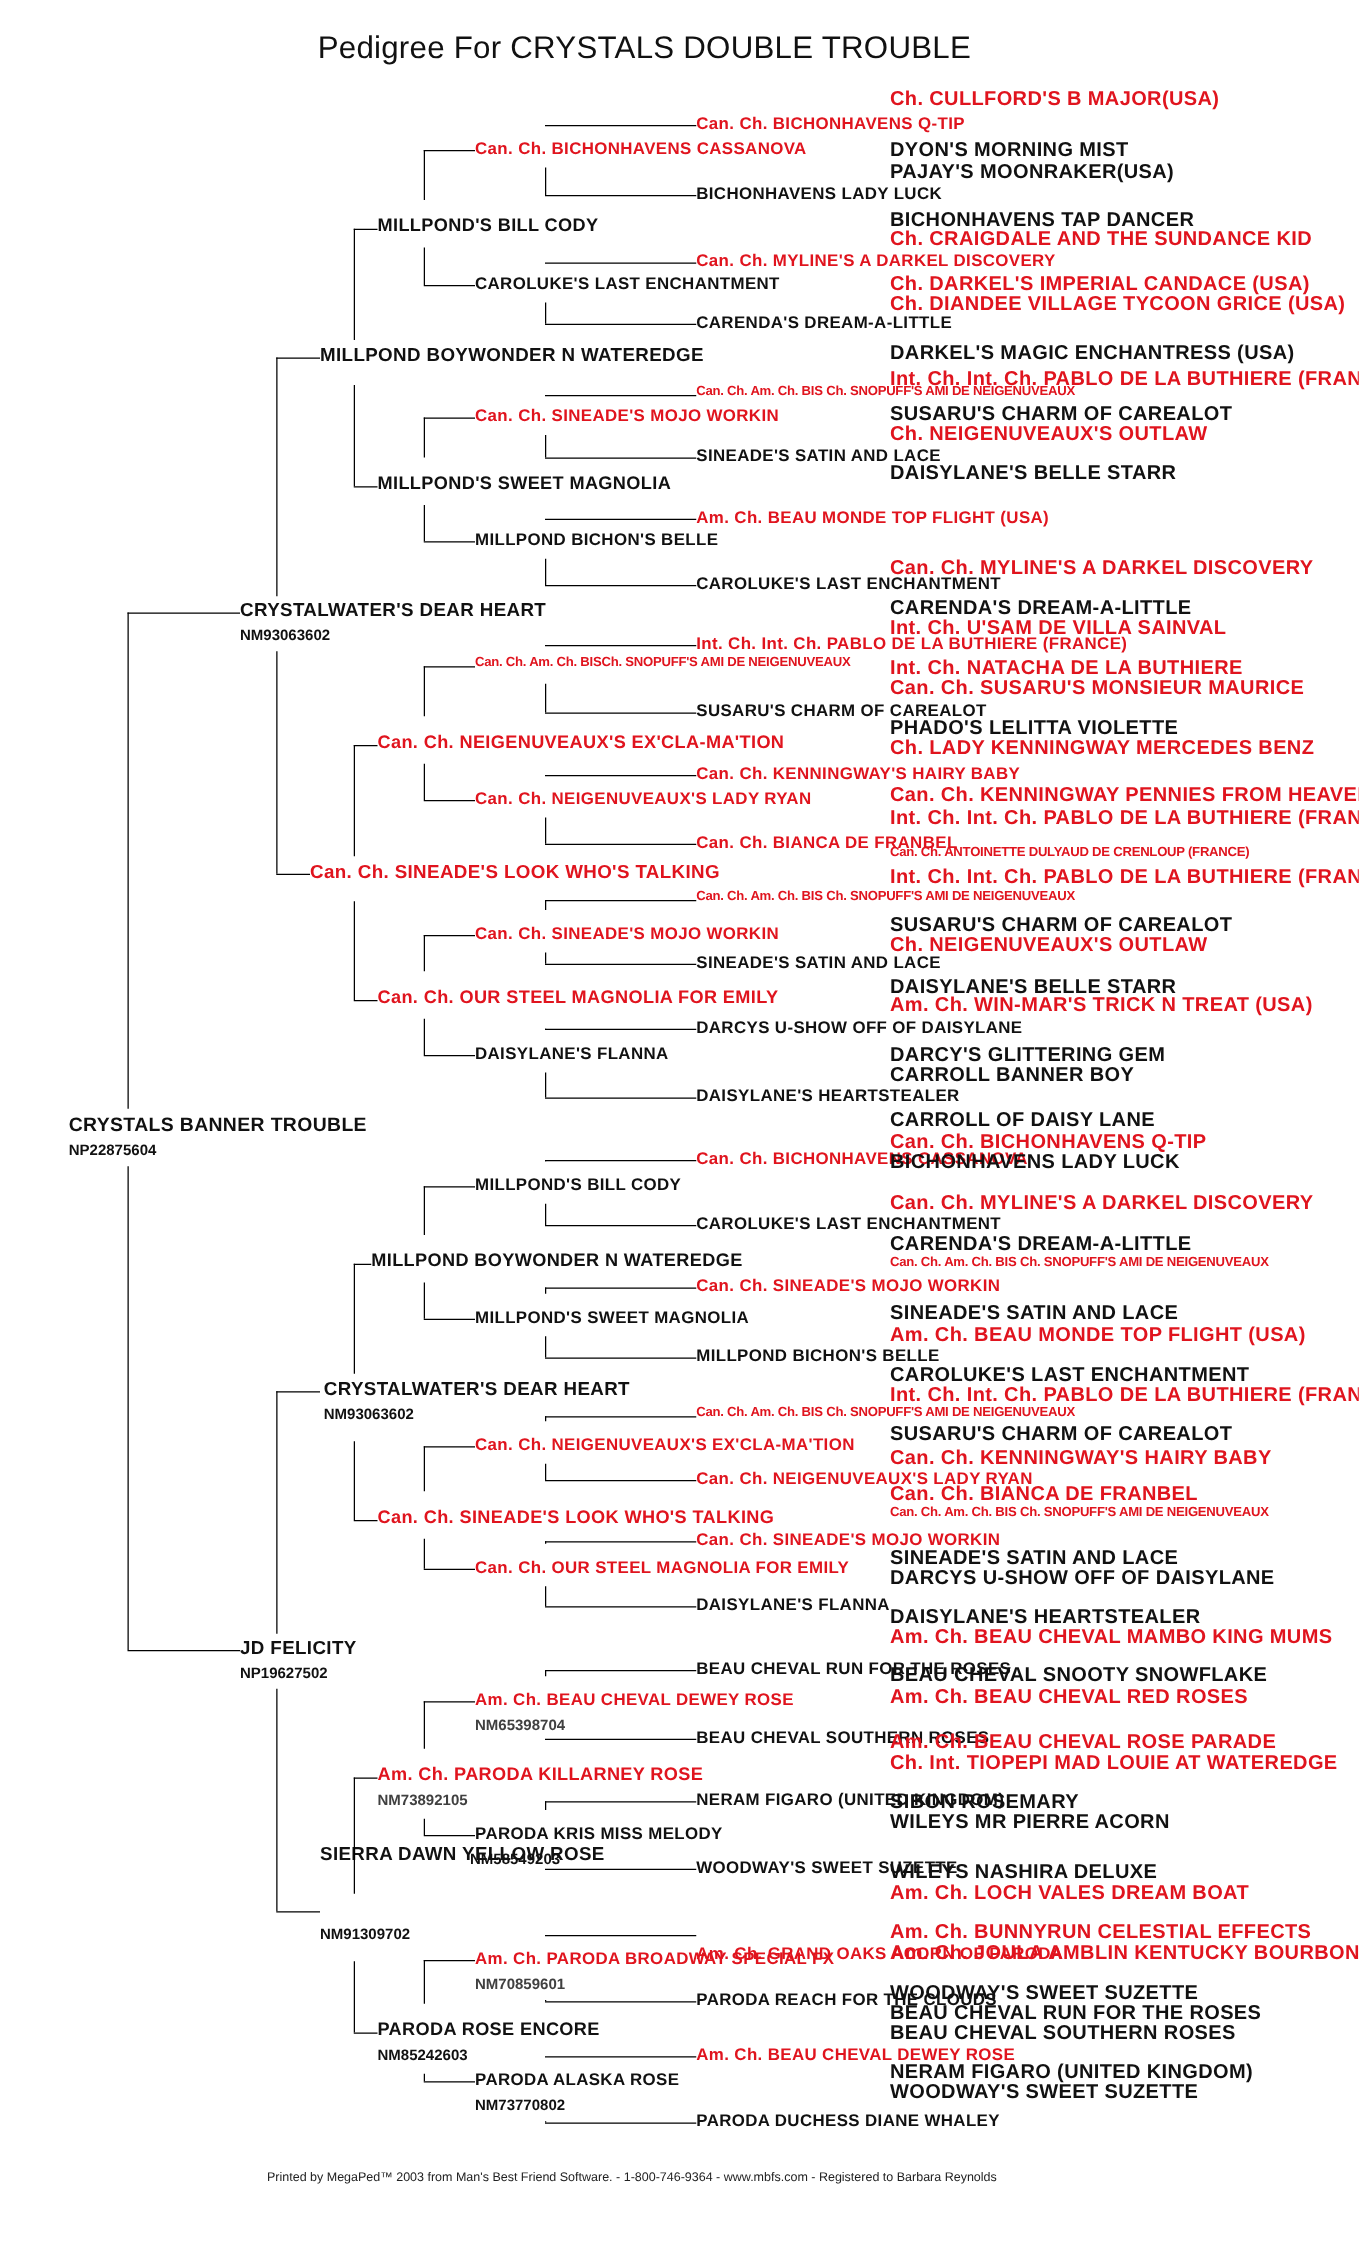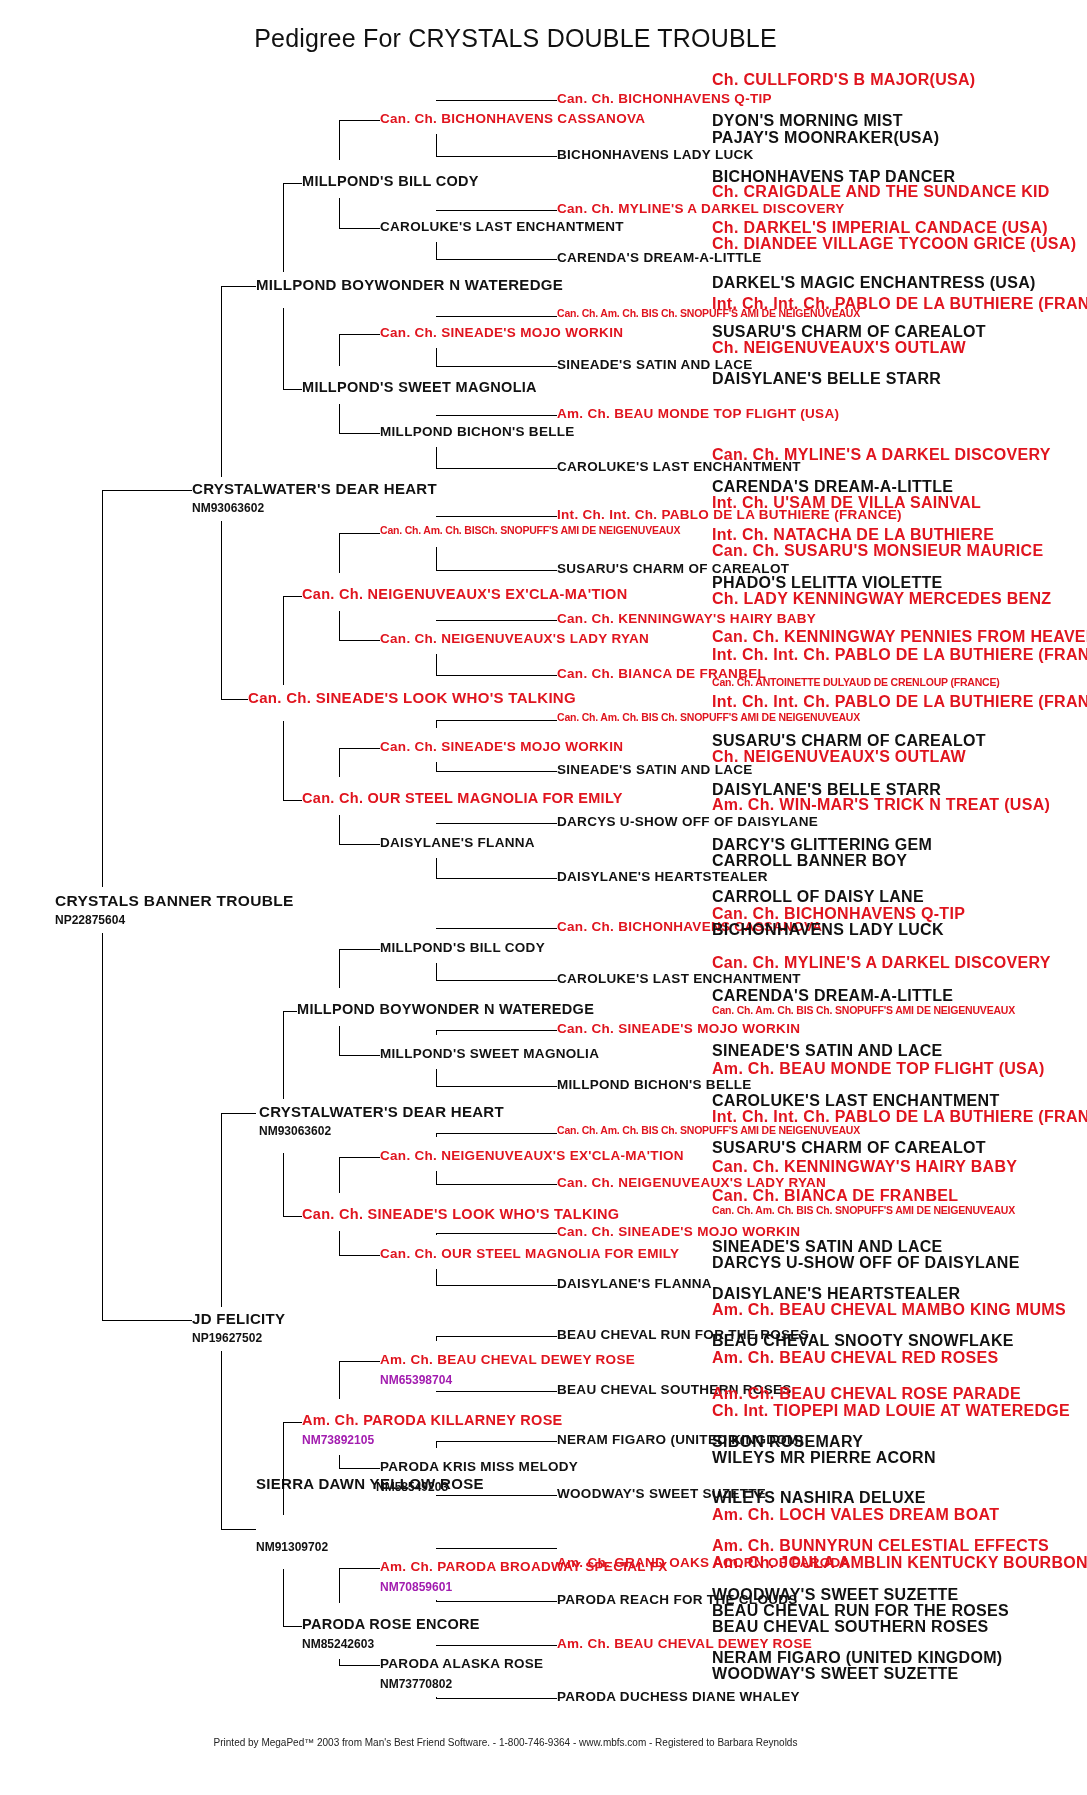--- a/index.html
+++ b/index.html
@@ -10,21 +10,21 @@
   .n { position:absolute; white-space:nowrap; font-weight:bold; line-height:1; letter-spacing:0.3px; }
   .n.red { color:#e0141e; }
   .g0 { font-size:15.5px; }
   .g1 { font-size:15px; }
   .g2 { font-size:15px; }
   .g3 { font-size:14.5px; }
   .g4 { font-size:13.5px; }
   .g5 { font-size:13.5px; }
   .sm { font-size:10.5px; letter-spacing:-0.2px; }
   .reg { position:absolute; font-size:12px; font-weight:bold; line-height:1; white-space:nowrap; }
-  .reg.red { color:#a21caf; }
+  .reg.red { color:#404040; }
   .h { position:absolute; height:1px; background:#000; }
   .v { position:absolute; width:1px; background:#000; }
   .footer { position:absolute; top:1737px; left:0; width:1087px; text-align:center;
             font-size:10px; color:#222; transform:translateX(-38px); }
 </style>
 </head>
 <body>
 
 <div class="title">Pedigree For CRYSTALS DOUBLE TROUBLE</div>
 

